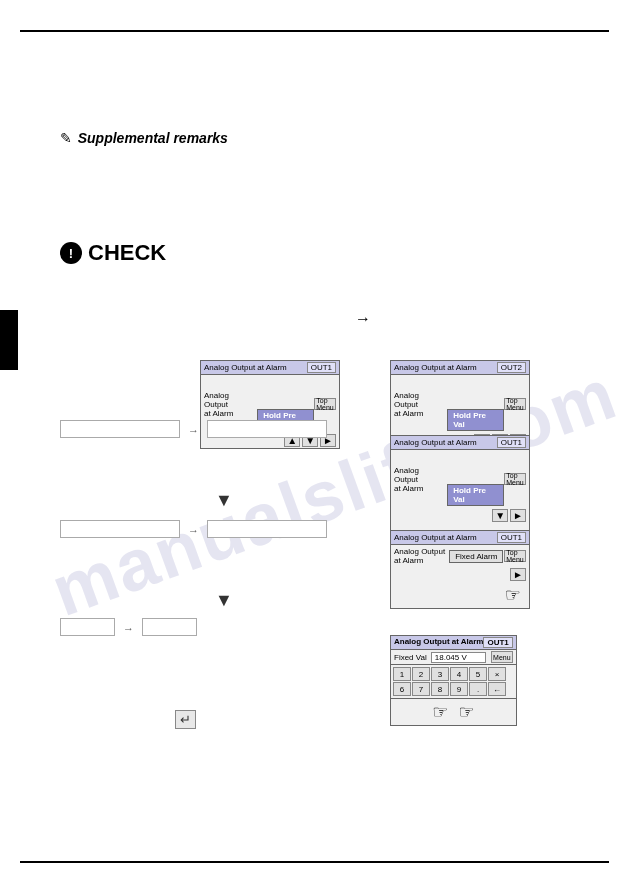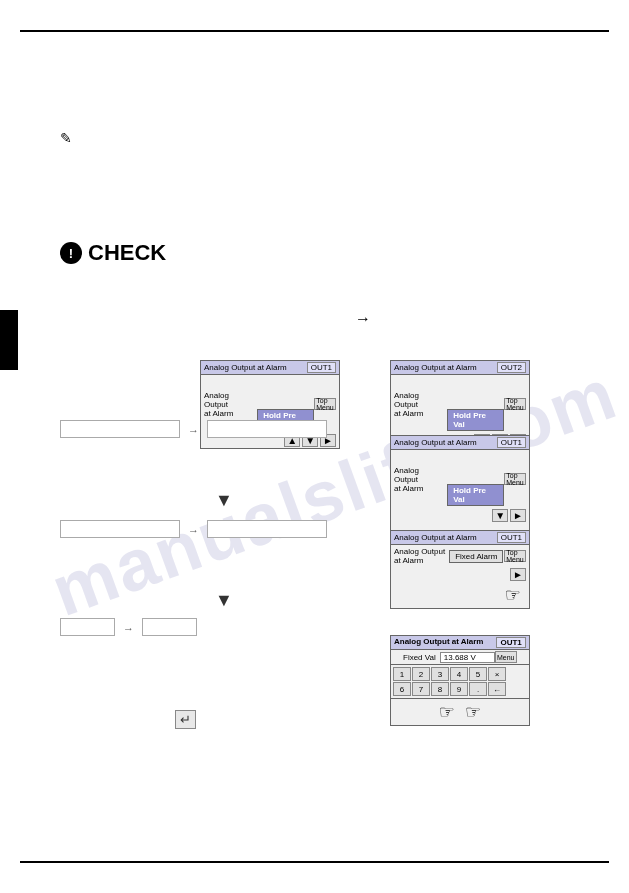--- a/index.html
+++ b/index.html
@@ -231,21 +231,21 @@
       font-size: 8px;
       font-weight: bold;
     }
 
     .numpad-input-row {
       display: flex;
       align-items: center;
       background: #f0f0f0;
       border: 1px solid #666;
       border-bottom: none;
-      padding: 1px 12px;
+      padding: 1px 3px;
       font-size: 8px;
     }
 
     .numpad-input-val {
       background: #fff;
       border: 1px solid #888;
       padding: 0 3px;
       font-size: 8px;
       min-width: 55px;
     }
@@ -279,20 +279,21 @@
 <div class="black-tab"></div>
 
 <div class="watermark">
   <span class="watermark-text">manualslife.com</span>
 </div>
 
 <div class="content">
 
   <div class="supplemental-remarks">
     <span class="pencil-icon">✎</span>
+    <span class="supplemental-text">Supplemental remarks</span>
   </div>
 
   <div class="check-section">
     <div class="check-icon">
       <span>!</span>
     </div>
     <span class="check-label">CHECK</span>
   </div>
 
   <div class="arrow-right">→</div>
@@ -414,21 +415,21 @@
     <div style="border:1px solid #aaa;background:#fff;height:18px;width:55px;display:flex;align-items:center;padding:0 6px;font-size:9px;"></div>
   </div>
 
   <div class="panel-numpad">
     <div class="numpad-header">
       <span>Analog Output at Alarm</span>
       <span style="background:#e0e0f8;border:1px solid #888;padding:0 3px;">OUT1</span>
     </div>
     <div class="numpad-input-row">
       <span style="font-size:8px;margin-right:4px;">Fixed Val</span>
-      <span class="numpad-input-val">13.688 V</span>
+      <span class="numpad-input-val">18.045 V</span>
       <div style="margin-left:auto;">
         <div class="side-btn">Menu</div>
       </div>
     </div>
     <div class="numpad-grid">
       <div class="numpad-key">1</div>
       <div class="numpad-key">2</div>
       <div class="numpad-key">3</div>
       <div class="numpad-key">4</div>
       <div class="numpad-key">5</div>

